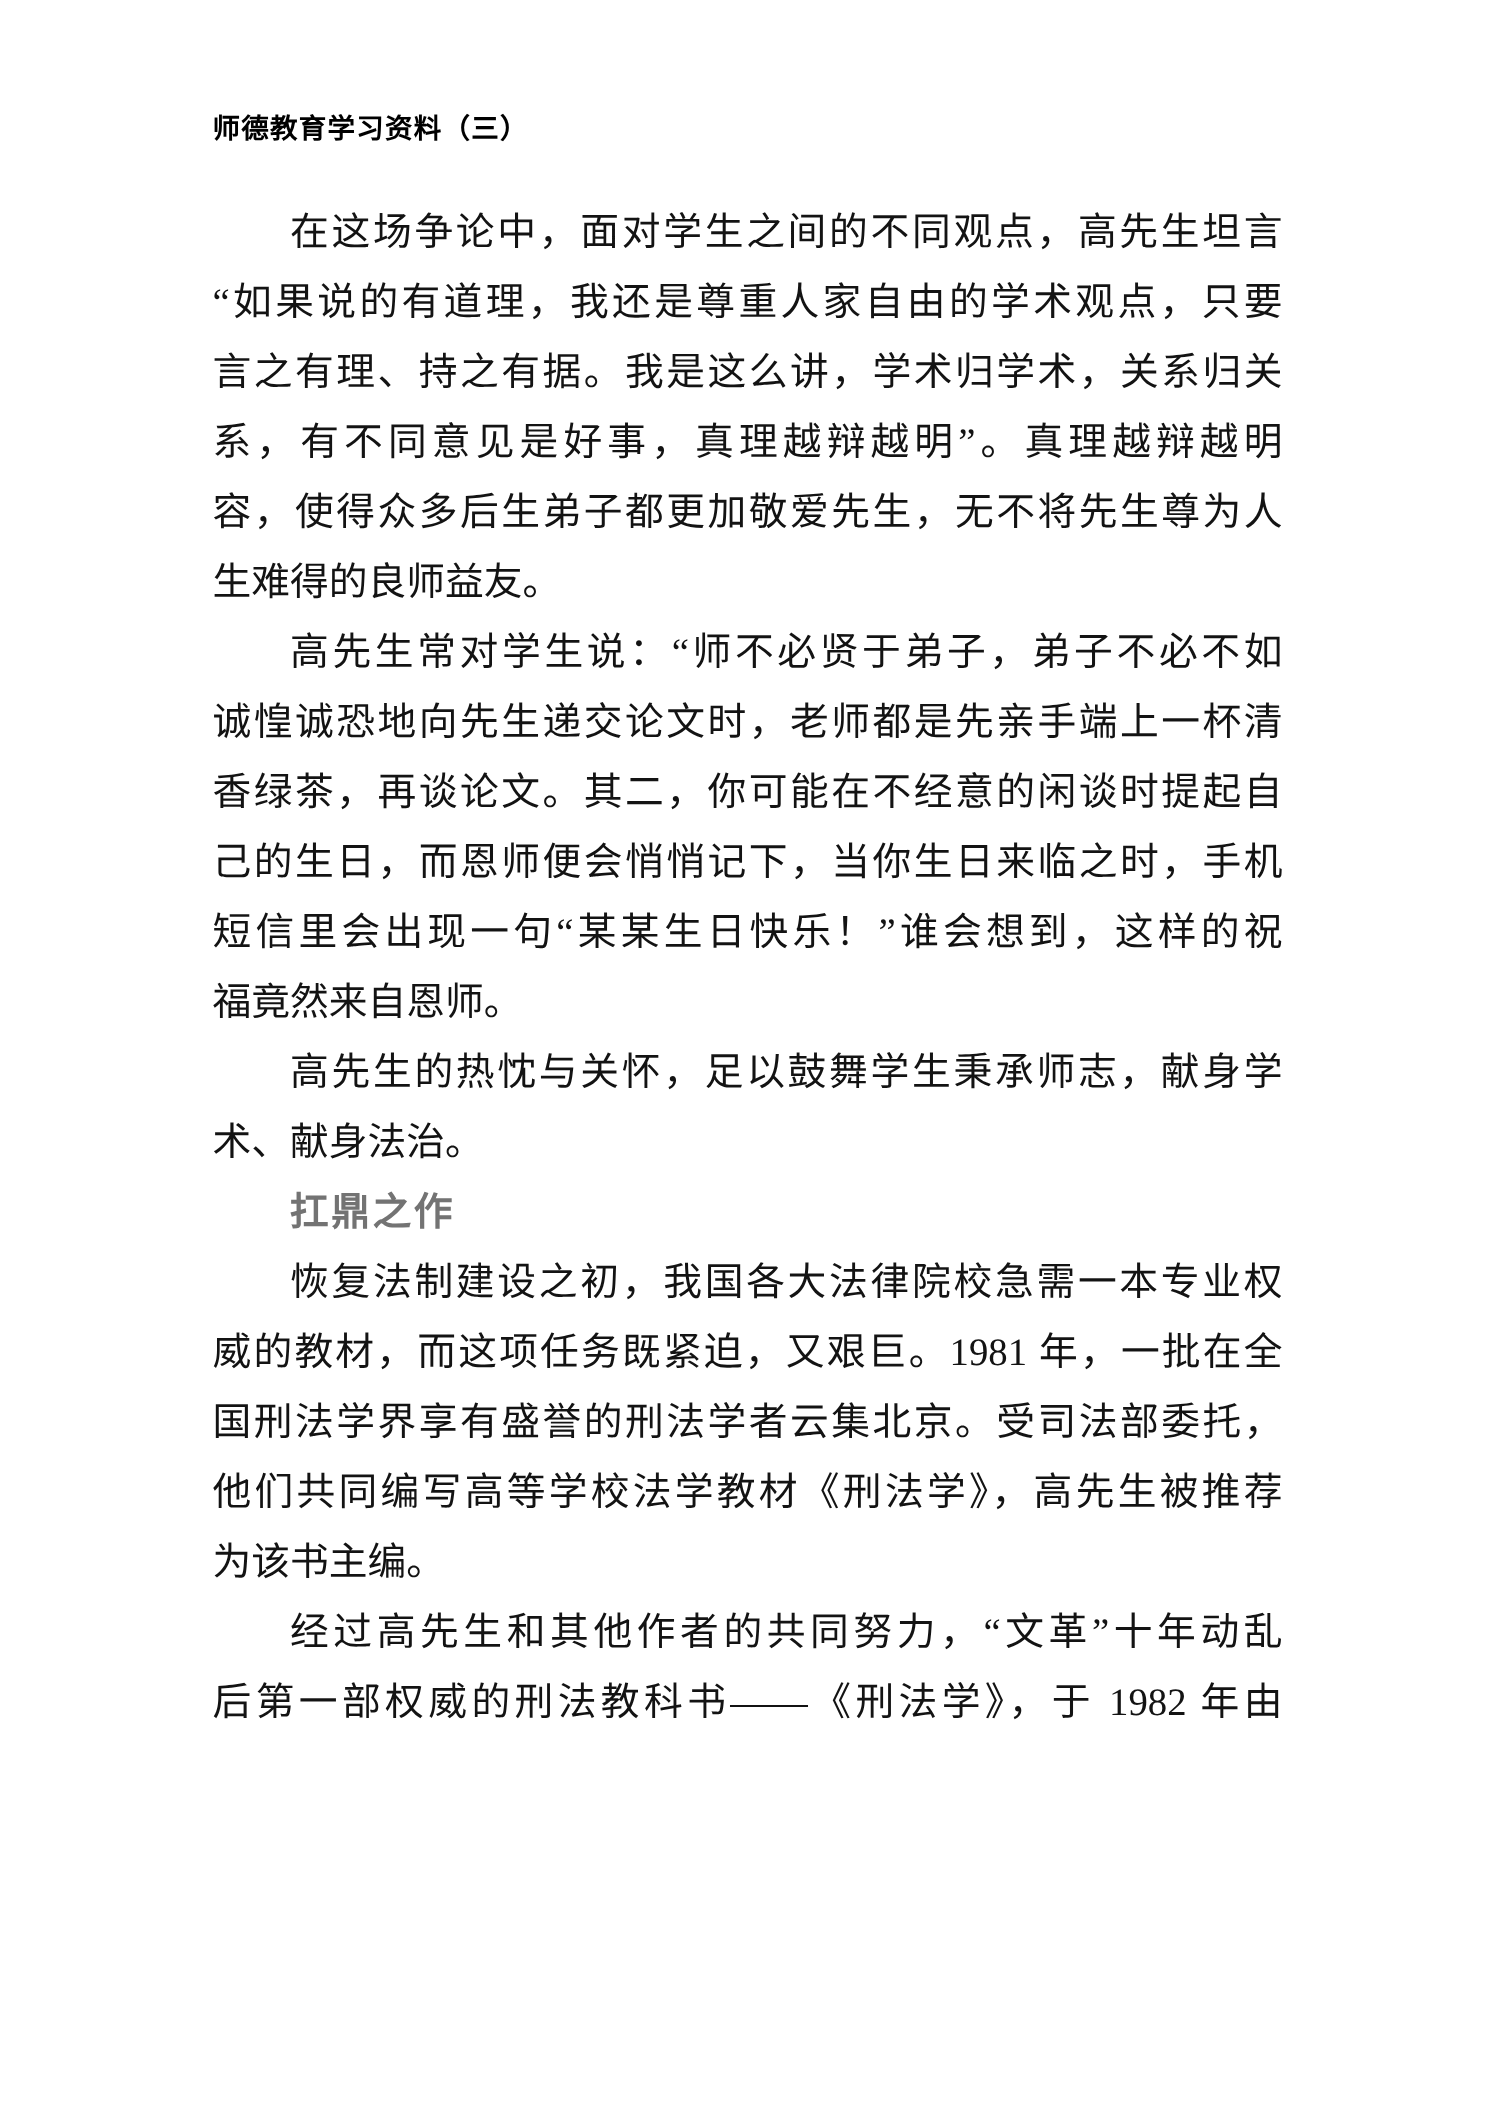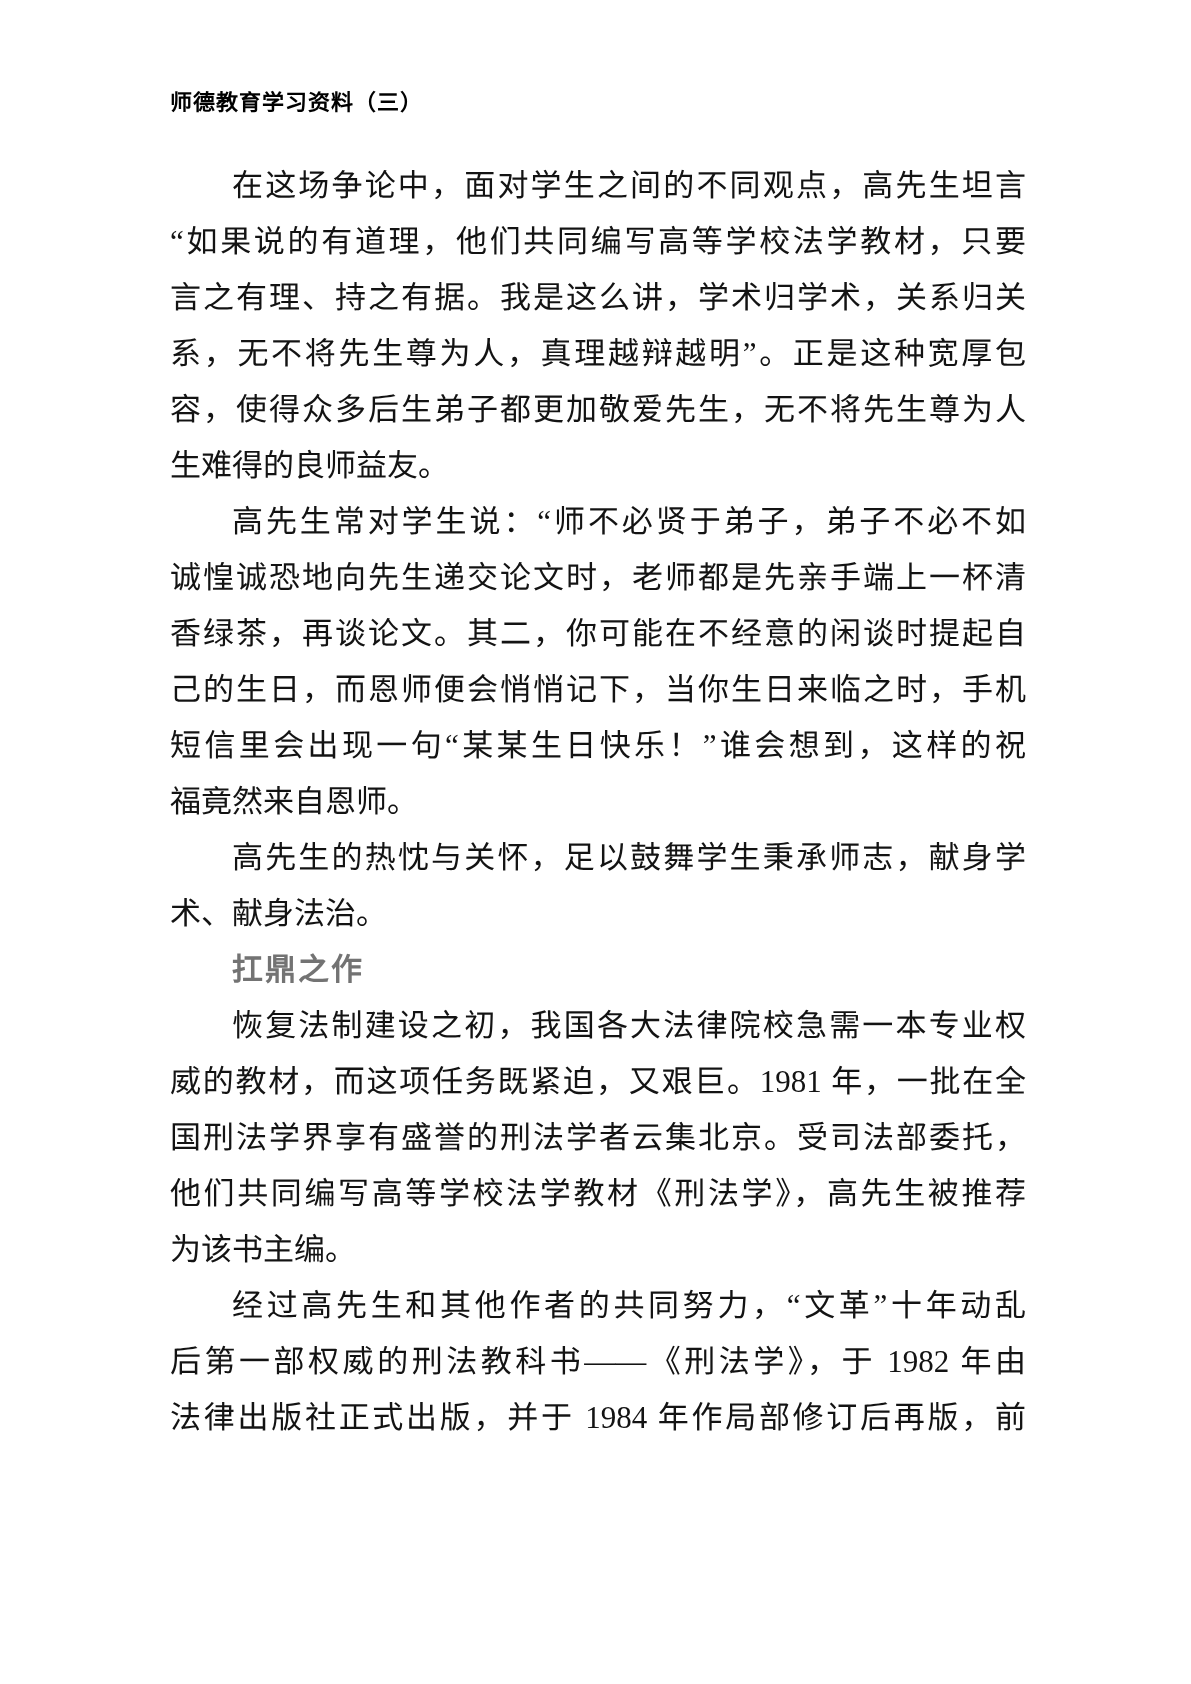--- a/index.html
+++ b/index.html
@@ -73,23 +73,23 @@
 </style>
 </head>
 <body>
 
 <div class="page">
   <div class="doc-header">师德教育学习资料（三）</div>
 
   <div class="doc-body">
       <div class="paragraph">
         <div class="line indent">在这场争论中，面对学生之间的不同观点，高先生坦言</div>
-        <div class="line">“如果说的有道理，他们共同编写高等学校法学教材，只要</div>
+        <div class="line">“如果说的有道理，我还是尊重人家自由的学术观点，只要</div>
         <div class="line">言之有理、持之有据。我是这么讲，学术归学术，关系归关</div>
-        <div class="line">系，无不将先生尊为人，真理越辩越明”。正是这种宽厚包</div>
+        <div class="line">系，有不同意见是好事，真理越辩越明”。真理越辩越明</div>
         <div class="line">容，使得众多后生弟子都更加敬爱先生，无不将先生尊为人</div>
         <div class="line last">生难得的良师益友。</div>
       </div>
       <div class="paragraph">
         <div class="line indent">高先生常对学生说：“师不必贤于弟子，弟子不必不如</div>
         <div class="line">诚惶诚恐地向先生递交论文时，老师都是先亲手端上一杯清</div>
         <div class="line">香绿茶，再谈论文。其二，你可能在不经意的闲谈时提起自</div>
         <div class="line">己的生日，而恩师便会悄悄记下，当你生日来临之时，手机</div>
         <div class="line">短信里会出现一句“某某生日快乐！”谁会想到，这样的祝</div>
         <div class="line last">福竟然来自恩师。</div>
@@ -104,17 +104,16 @@
       <div class="paragraph">
         <div class="line indent">恢复法制建设之初，我国各大法律院校急需一本专业权</div>
         <div class="line">威的教材，而这项任务既紧迫，又艰巨。1981 年，一批在全</div>
         <div class="line">国刑法学界享有盛誉的刑法学者云集北京。受司法部委托，</div>
         <div class="line">他们共同编写高等学校法学教材《刑法学》，高先生被推荐</div>
         <div class="line last">为该书主编。</div>
       </div>
       <div class="paragraph">
         <div class="line indent">经过高先生和其他作者的共同努力，“文革”十年动乱</div>
         <div class="line">后第一部权威的刑法教科书——《刑法学》，于 1982 年由</div>
-        <div class="line">法律出版社正式出版，并于 1984 年作局部修订后再版，前</div>
       </div>
     </div>
 
 </div>
 
 </body></html>

